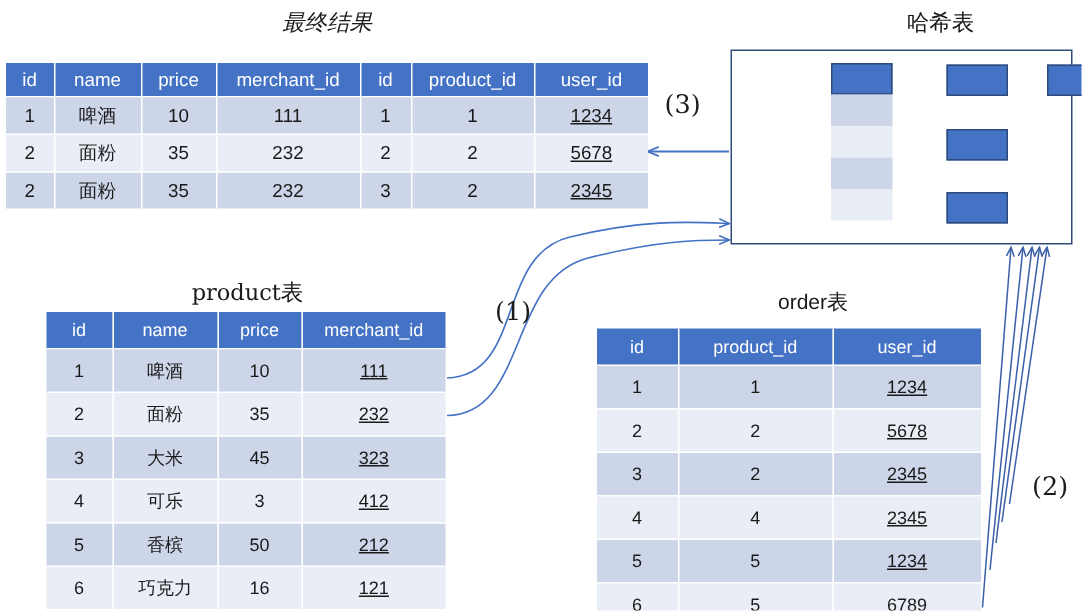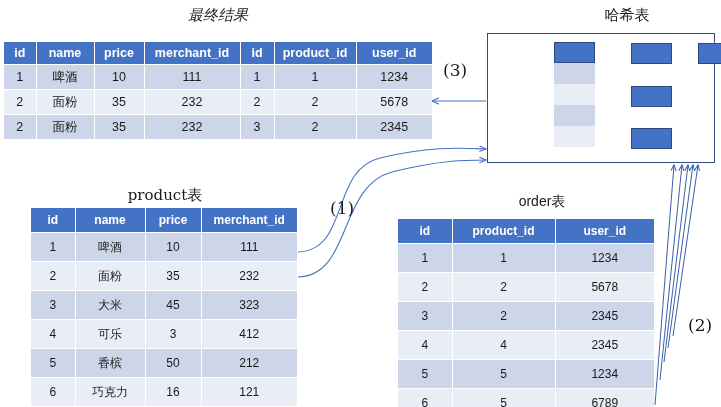--- a/index.html
+++ b/index.html
@@ -18,35 +18,35 @@
   
   .tbl {
     position: absolute;
     border-collapse: collapse;
     table-layout: fixed;
     background: #ffffff;
   }
   .tbl th {
     background: #4472C4;
     color: #ffffff;
-    font-weight: bold;
+    font-weight: normal;
     text-align: center;
     border-right: 1.5px solid #ffffff;
     border-bottom: 1.5px solid #ffffff;
     white-space: nowrap;
   }
   .tbl th:last-child { border-right: none; }
   .tbl td {
     text-align: center;
     color: #1a1a1a;
     border-right: 1.5px solid #ffffff;
     border-bottom: 1.5px solid #ffffff;
     white-space: nowrap;
   }
-  .tbl td:last-child { border-right: none; }
+  .tbl td:last-child { border-right: none; text-decoration: underline; }
   .tbl tbody tr:nth-child(odd)  td { background: #CDD5E8; }
   .tbl tbody tr:nth-child(even) td { background: #E9EDF5; }
 
   
   .title {
     position: absolute;
     font-family: "DejaVu Serif", "Liberation Serif", serif;
     color: #1a1a1a;
     white-space: nowrap;
     text-align: center;

